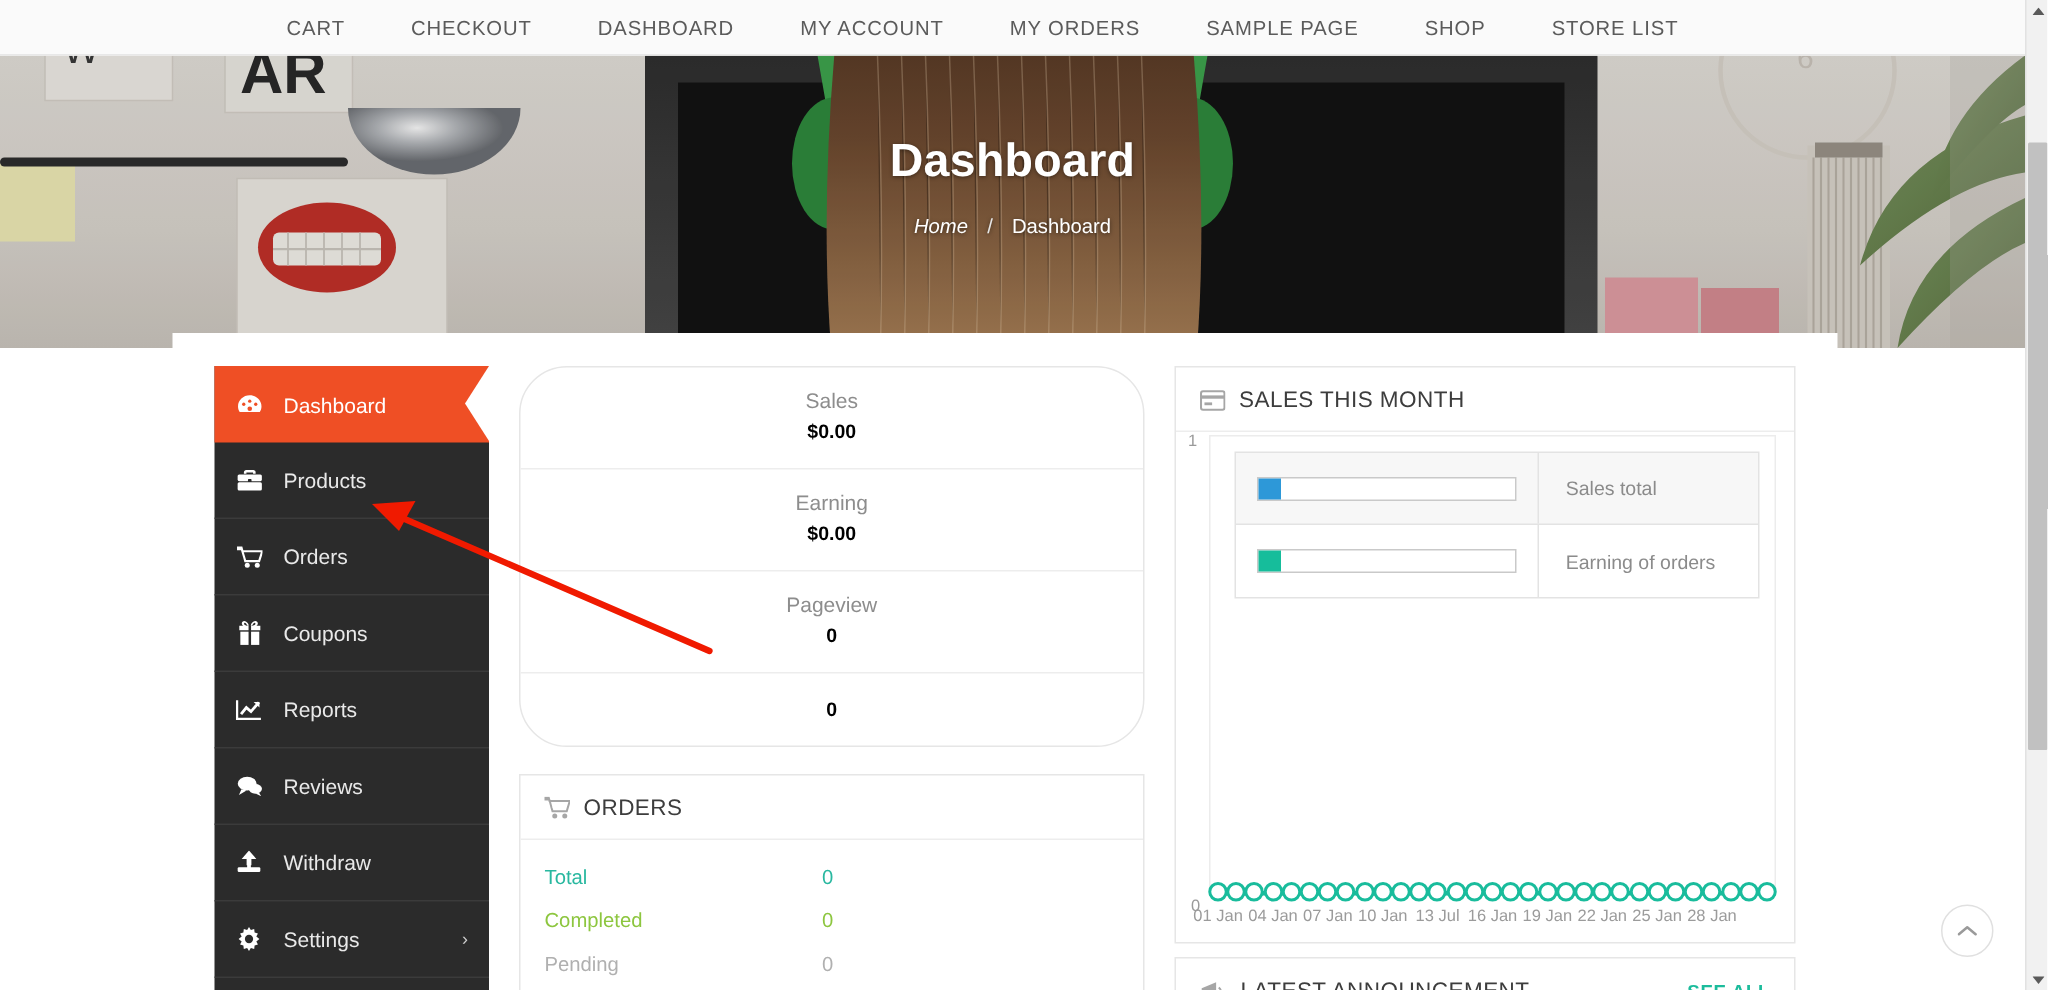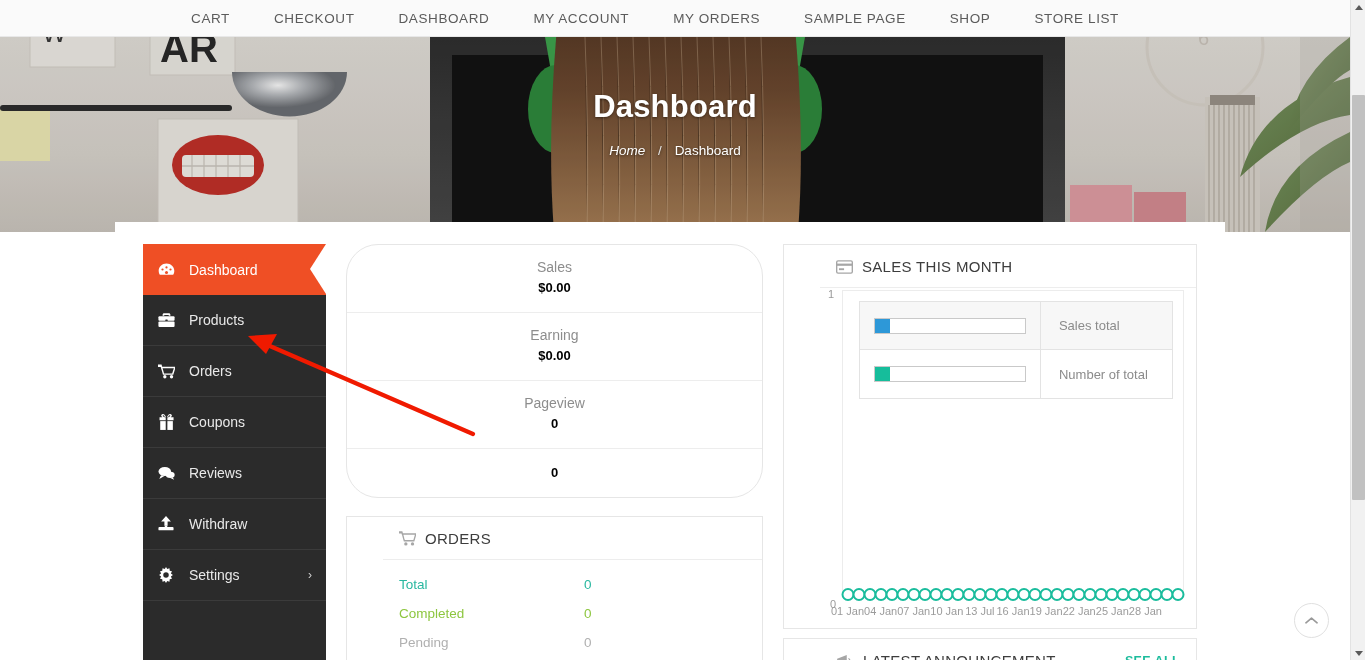--- a/index.html
+++ b/index.html
@@ -115,21 +115,20 @@
     position: absolute; right: 14px; top: 50%;
     transform: translateY(-50%);
     font-size: 12px; color: #cfcfcf;
   }
 
   
   .col-center { width: 417px; flex: 0 0 417px; }
   .card {
     background: #fff;
     border: 1px solid #e6e6e6;
-    padding-left: 36px;
   }
   .stat-card { padding: 0; border-radius: 32px; }
   .stat-row {
     text-align: center;
     padding: 13px 0 13px 0;
     border-bottom: 1px solid #ededed;
   }
   .stat-row:last-child { border-bottom: none; }
   .stat-lbl { color: #8d8d8d; font-size: 14px; line-height: 19px; }
   .stat-val { color: #000000; font-size: 13px; font-weight: bold; line-height: 22px; }
@@ -454,20 +453,30 @@
               <svg width="15" height="16" viewBox="0 0 17 18" fill="currentColor">
                 <path d="M4.4 0C3 0 2.2 1.2 2.6 2.3c.2.5.6.9 1.1 1.2H.6v3.4h7V3.5H6.3C4.9 3.2 4.2 2.6 4.2 2c0-.5.4-.8.9-.6.6.2 1.2 1 1.5 2h1.2C7.4 1.7 6 0 4.4 0zm8.2 0c-1.6 0-3 1.7-3.4 3.4h1.2c.3-1 .9-1.8 1.5-2 .5-.2.9.1.9.6 0 .6-.7 1.2-2.1 1.5H9.5v3.4h7V3.5h-3.1c.5-.3.9-.7 1.1-1.2C14.9 1.2 14.1 0 12.6 0z"></path>
                 <rect x="1.4" y="8" width="6.2" height="10"></rect>
                 <rect x="9.5" y="8" width="6.2" height="10"></rect>
               </svg>
             </span>
             <span class="lbl">Coupons</span>
           </div>
           <div class="side-item">
             <span class="ic">
+              <svg width="18" height="15" viewBox="0 0 20 17">
+                <path d="M1 1v14h18" fill="none" stroke="currentColor" stroke-width="1.7"></path>
+                <path d="M4 11.5 L8 6.5 L11.5 9.5 L17.5 2.5" fill="none" stroke="currentColor" stroke-width="2.1"></path>
+                <path d="M13.5 2.2h4.4v4.2" fill="currentColor"></path>
+              </svg>
+            </span>
+            <span class="lbl">Reports</span>
+          </div>
+          <div class="side-item">
+            <span class="ic">
               <svg width="17" height="14" viewBox="0 0 20 16" fill="currentColor">
                 <ellipse cx="8" cy="6.2" rx="7.4" ry="5.4"></ellipse>
                 <path d="M3.5 10.5 L1.5 15 L7.5 11.5 Z"></path>
                 <ellipse cx="14.4" cy="10.2" rx="5.2" ry="3.8"></ellipse>
                 <path d="M17.2 13 L19 16 L14.5 13.8 Z"></path>
               </svg>
             </span>
             <span class="lbl">Reviews</span>
           </div>
           <div class="side-item">
@@ -563,21 +572,21 @@
                       </div>
                     </div>
                     <div class="legend-name">Sales total</div>
                   </div>
                   <div class="legend-row">
                     <div class="legend-bar-cell">
                       <div class="legend-bar-track">
                         <div class="legend-bar-fill" style="background:#16bd9b"></div>
                       </div>
                     </div>
-                    <div class="legend-name">Number of total</div>
+                    <div class="legend-name">Earning of orders</div>
                   </div>
                 </div>
             </div>
             <div class="axis">
               <div class="markers" id="chart-markers">
                 <div class="mline"></div>
               <div class="marker" style="left: 1.6129%;"></div>
                   <div class="marker" style="left: 4.83871%;"></div>
                   <div class="marker" style="left: 8.06452%;"></div>
                   <div class="marker" style="left: 11.2903%;"></div>

